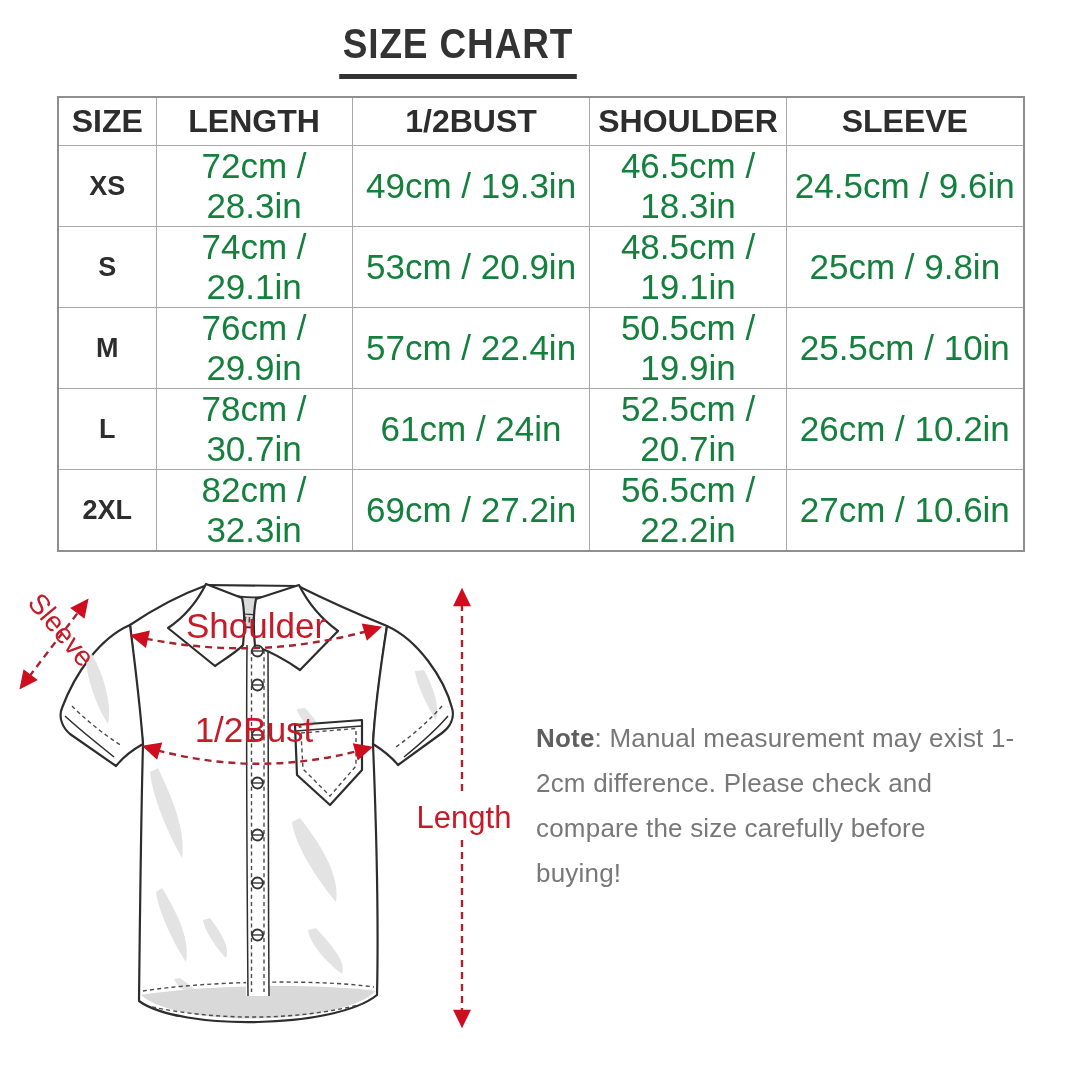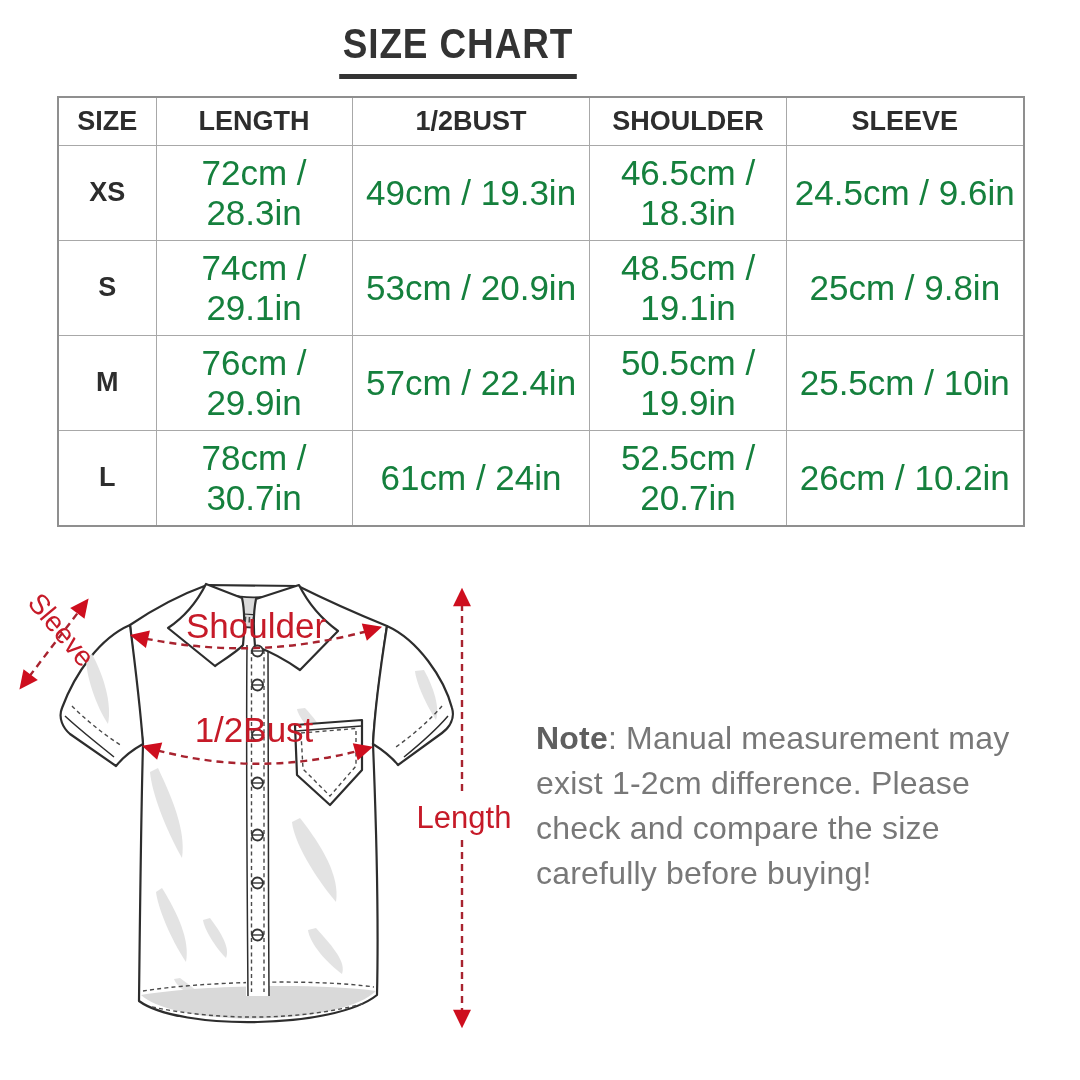--- a/index.html
+++ b/index.html
@@ -13,28 +13,28 @@
     letter-spacing:1px;padding:0 4px 6px 4px;border-bottom:5px solid #333333;
     transform:scaleX(0.88);transform-origin:center;
   }
   table.size-table{
     position:absolute;left:57px;top:96px;width:968px;height:431px;
     border-collapse:collapse;table-layout:fixed;border:2px solid #8f8f8f;
   }
   .size-table th,.size-table td{
     border:1.5px solid #a8a8a8;text-align:center;vertical-align:middle;padding:0;
   }
-  .size-table thead th{font-size:27px;font-weight:700;color:#2d2d2d;height:47px;}
+  .size-table thead th{font-size:32px;font-weight:700;color:#2d2d2d;height:47px;}
   .size-table tbody th{font-size:27px;font-weight:700;color:#2d2d2d;}
   .size-table tbody td{font-size:35px;font-weight:400;color:#15803d;}
   .size-table tbody tr{height:48px;}
   svg.shirt-diagram{position:absolute;left:0;top:558px;width:540px;height:522px;}
   .note{
     position:absolute;left:536px;top:716px;width:482px;margin:0;
-    font-size:32px;line-height:45px;color:#787878;letter-spacing:0.2px;
+    font-size:26px;line-height:45px;color:#787878;letter-spacing:0.2px;
   }
   .note b{font-weight:700;color:#5f5f5f;}
   .ol{fill:#ffffff;stroke:#2d2d2d;stroke-width:2.2;stroke-linejoin:round;}
   .thin{fill:none;stroke:#2d2d2d;stroke-width:1.5;}
   .stitch{fill:none;stroke:#4a4a4a;stroke-width:1.4;stroke-dasharray:4 3.2;}
   .blob{fill:#e3e3e3;stroke:none;}
   .redline{fill:none;stroke:#a8232f;stroke-width:2.4;stroke-dasharray:7 5;}
   .redtext{fill:#c61a28;font-family:"Liberation Sans", sans-serif;}
 </style>
 </head>
@@ -83,20 +83,27 @@
       <td>50.5cm / 19.9in</td>
       <td>25.5cm / 10in</td>
     </tr>
     <tr>
       <th>L</th>
       <td>78cm / 30.7in</td>
       <td>61cm / 24in</td>
       <td>52.5cm / 20.7in</td>
       <td>26cm / 10.2in</td>
     </tr>
+    <tr>
+      <th>2XL</th>
+      <td>82cm / 32.3in</td>
+      <td>69cm / 27.2in</td>
+      <td>56.5cm / 22.2in</td>
+      <td>27cm / 10.6in</td>
+    </tr>
   </tbody>
 </table>
 
 <svg class="shirt-diagram" viewBox="0 0 540 522">
   <defs>
     <marker id="ah" viewBox="0 0 10 10" refX="7.5" refY="5" markerWidth="8.5" markerHeight="8.5" orient="auto-start-reverse">
       <path d="M0.5,0.6 L9.6,5 L0.5,9.4 Z" fill="#ce0e1e"></path>
     </marker>
   </defs>
 

